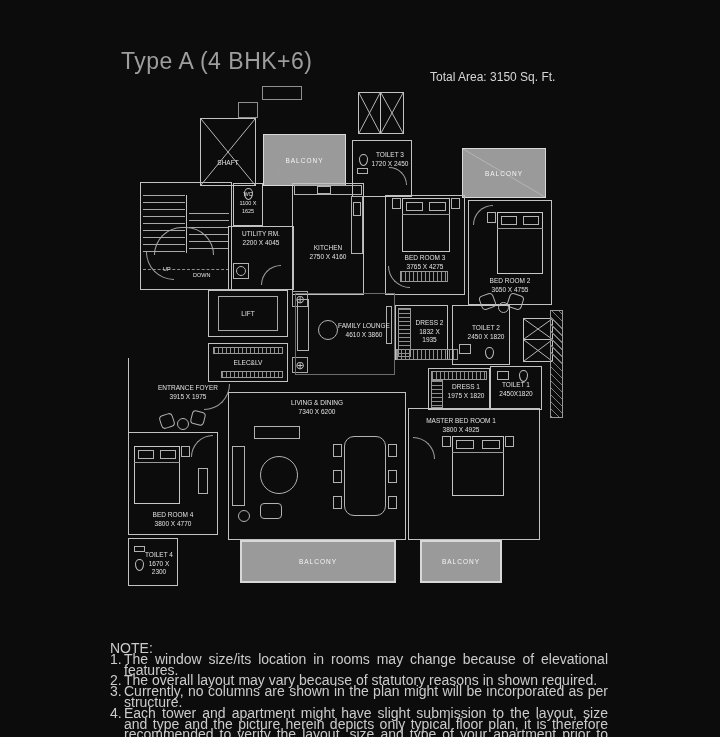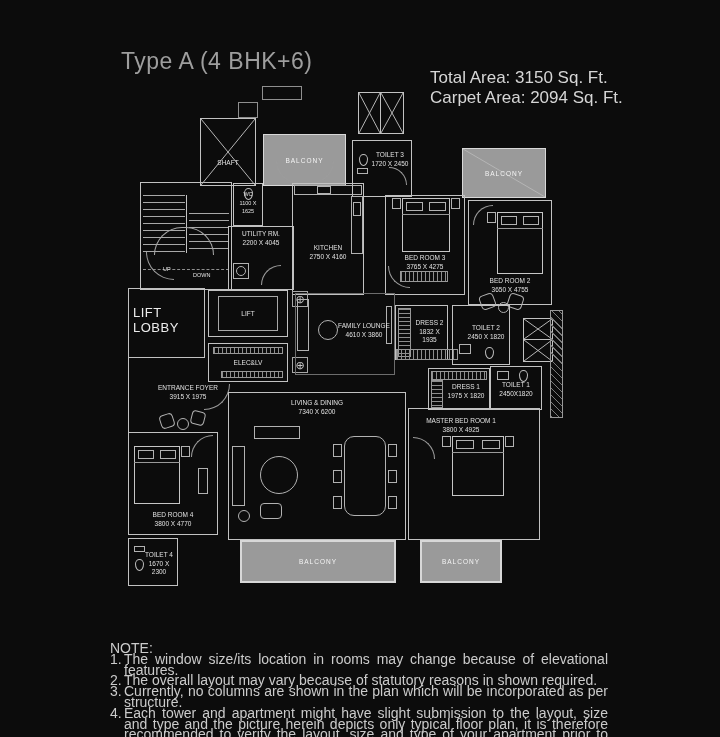--- a/index.html
+++ b/index.html
@@ -1,19 +1,19 @@
 <!DOCTYPE html>
 <html><head>
 <meta charset="utf-8">
 <style>
   *{margin:0;padding:0;box-sizing:border-box}
   html,body{background:#000}
   .page{position:relative;width:720px;height:737px;background:#0c0c0c;overflow:hidden;font-family:"Liberation Sans",sans-serif}
   .title{position:absolute;left:121px;top:48px;font-size:23px;font-weight:400;color:#9e9e9e;letter-spacing:.5px}
-  .area{position:absolute;left:430px;top:68px;color:#d6d6d6;font-size:17px;line-height:19.5px}
+  .area{position:absolute;left:430px;top:68px;color:#d6d6d6;font-size:12px;line-height:19.5px}
   .room{position:absolute;border:1px solid #c2c2c2}
   .room2{position:absolute;border:1px solid #8f8f8f}
   .balcony{position:absolute;background:#9a9a9a;border:1px solid #d8d8d8;display:flex;align-items:center;justify-content:center}
   .blbl{color:#f4f4f4;font-size:6.5px;letter-spacing:1px;position:relative;z-index:2}
   .lbl{position:absolute;color:#e0e0e0;font-size:6.5px;line-height:8.5px;text-align:center;z-index:3}
   .tiny{font-size:5.5px}
   .biglbl{position:absolute;color:#ececec;font-size:13px;letter-spacing:.5px;z-index:3}
   .xmark,.diag{position:absolute;inset:0;width:100%;height:100%}
   .xmark path,.diag path{stroke:#b5b5b5;fill:none;vector-effect:non-scaling-stroke;stroke-width:1}
   .treads{position:absolute;background:repeating-linear-gradient(180deg,#a8a8a8 0 1px,transparent 1px 7px)}
@@ -39,21 +39,20 @@
 </style>
 </head>
 <body>
 
 <div class="page">
 
   <div class="title">Type A (4 BHK+6)</div>
 
   <div class="area">
     <div>Total Area: 3150 Sq. Ft.</div>
-    <div>Carpet Area: 2094 Sq. Ft.</div>
   </div>
 
   <div class="room" style="left:140px;top:182px;width:92px;height:108px">
     <div class="treads" style="left:2px;top:12px;width:42px;height:58px"></div>
     <div class="treads" style="left:48px;top:30px;width:40px;height:40px"></div>
     <div class="seg" style="left:45px;top:12px;width:1px;height:58px"></div>
     <div style="position:absolute;left:13px;top:44px;width:60px;height:28px;border:1px solid #a8a8a8;border-radius:60px 60px 0 0;border-bottom:0"></div>
     <div class="dash" style="left:2px;top:86px;width:86px"></div>
     <div class="lbl tiny" style="left:22px;top:82px">UP</div>
     <div class="lbl tiny" style="left:52px;top:88px">DOWN</div>
@@ -164,23 +163,20 @@
   <div class="bed" style="left:497px;top:212px;width:46px;height:62px">
     <i class="pil l"></i>
       <i class="pil r"></i>
     <i class="bedline"></i>
   </div>
   <div class="fix" style="left:487px;top:212px;width:9px;height:11px"></div>
   <div class="fix" style="left:480px;top:294px;width:15px;height:15px;border-radius:4px;transform:rotate(-20deg)"></div>
   <div class="fix" style="left:508px;top:294px;width:15px;height:15px;border-radius:4px;transform:rotate(18deg)"></div>
   <div class="circ" style="left:498px;top:302px;width:11px;height:11px"></div>
 
-  <div class="room" style="left:128px;top:288px;width:77px;height:70px">
-    <div class="biglbl" style="left:4px;top:16px">LIFT LOBBY</div>
-  </div>
 
   <div class="room" style="left:208px;top:290px;width:80px;height:47px">
     <div class="liftcar"></div>
     <div class="lbl" style="left:0;right:0;top:19px">LIFT</div>
   </div>
 
   <div class="room" style="left:208px;top:343px;width:80px;height:39px">
     <div class="hatchh" style="left:4px;top:3px;width:70px;height:7px"></div>
     <div class="hatchh" style="left:12px;top:27px;width:62px;height:7px"></div>
     <div class="lbl" style="left:0;right:0;top:15px">ELEC&amp;LV</div>
@@ -324,21 +320,21 @@
     <div class="nrow">
       <span class="nnum">1.</span>
       <span class="ntext">The window size/its location in rooms may change because of elevational features.</span>
     </div>
     <div class="nrow">
       <span class="nnum">2.</span>
       <span class="ntext">The overall layout may vary because of statutory reasons in shown required.</span>
     </div>
     <div class="nrow">
       <span class="nnum">3.</span>
-      <span class="ntext">Currently, no columns are shown in the plan which will be incorporated as per structure.</span>
+      <span class="ntext">Currently, no columns are shown in the plan might will be incorporated as per structure.</span>
     </div>
     <div class="nrow">
       <span class="nnum">4.</span>
       <span class="ntext">Each tower and apartment might have slight submission to the layout, size and type and the picture herein depicts only typical floor plan, it is therefore recommended to verify the layout, size and type of your apartment prior to submission of application for Allotment of Apartment.</span>
     </div>
   </div>
 
 </div>
 
 </body></html>

